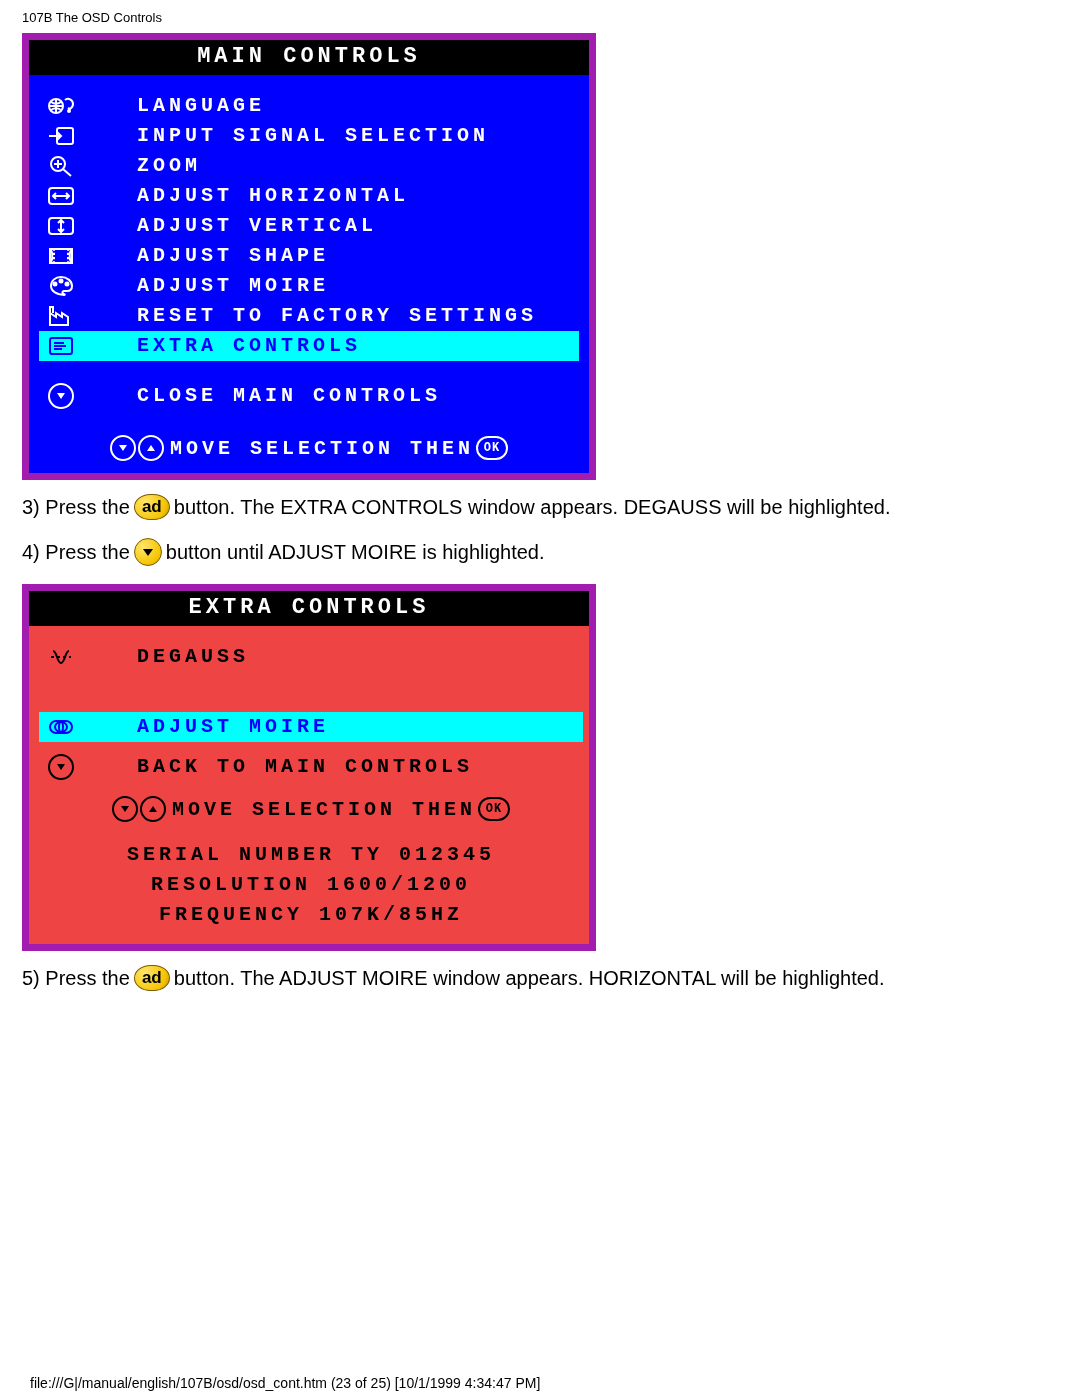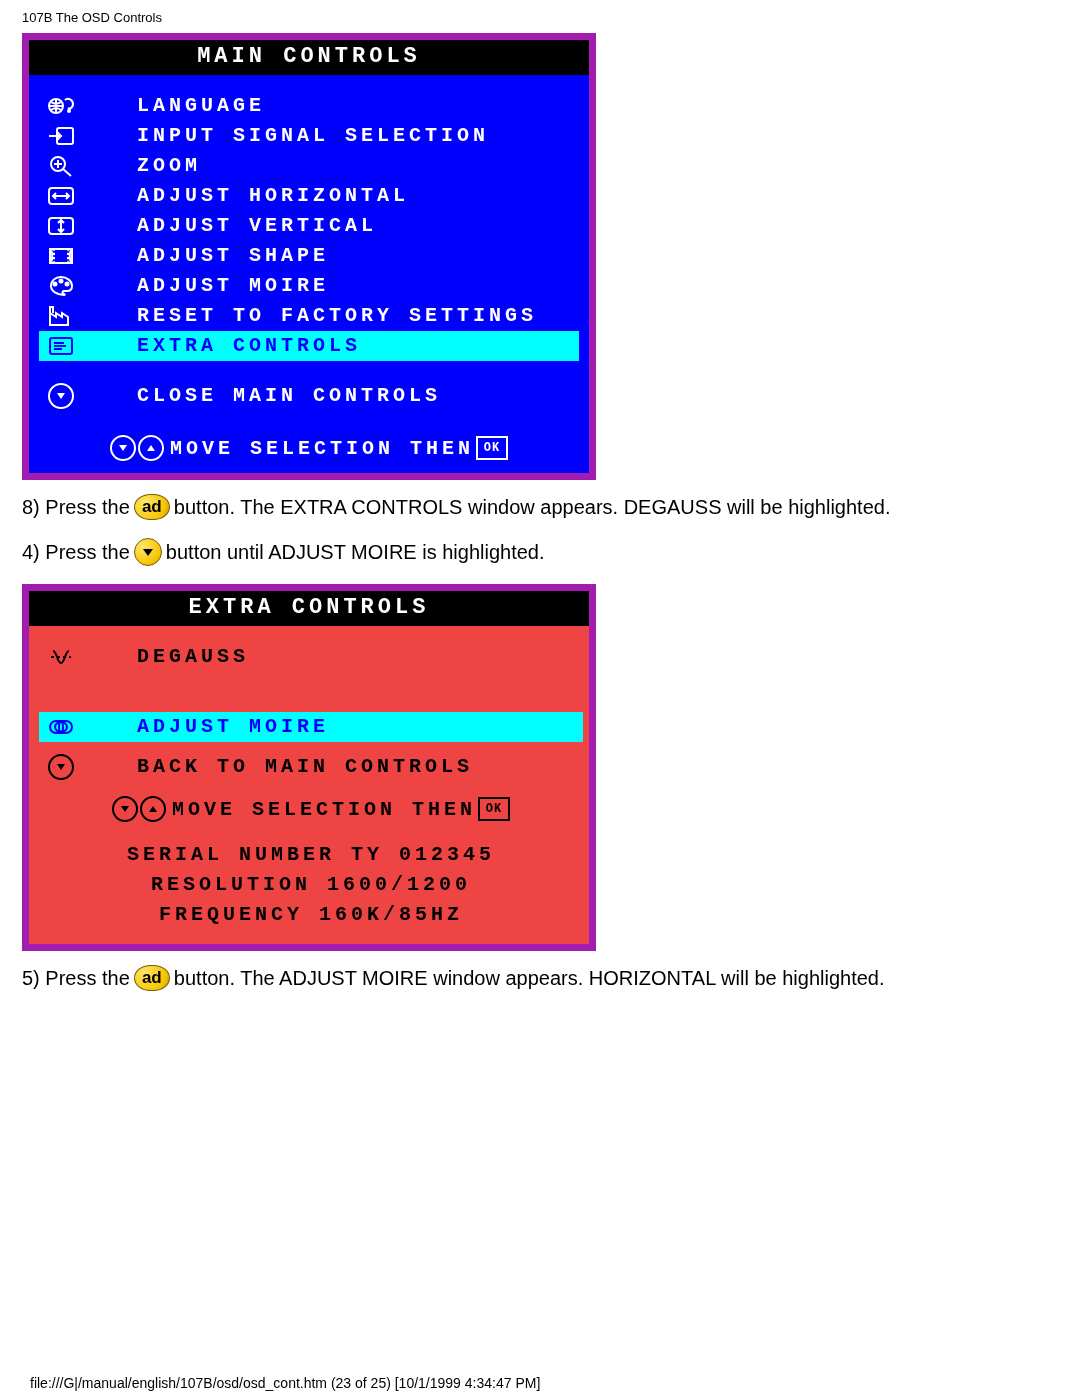--- a/index.html
+++ b/index.html
@@ -126,21 +126,21 @@
     padding: 4px 0 6px 22px;
     position: fixed;
     bottom: 0;
     left: 8px;
   }
   .ok-pictogram {
     display:inline-flex;
     align-items:center;
     justify-content:center;
     border:2px solid currentColor;
-    border-radius:0;
+    border-radius:12px;
     width:28px;
     height:20px;
     font-size:12px;
     letter-spacing:1px;
     margin-left:2px;
   }
   .updown-pictogram {
     display:inline-flex;
     gap:2px;
     margin-right:6px;
@@ -306,21 +306,21 @@
               </svg>
             </span>
         </span>
         <span>MOVE SELECTION THEN</span>
         <span class="ok-pictogram">OK</span>
       </div>
     </div>
   </div>
 
   <div class="instruction">
-    <span>8) Press the</span>
+    <span>3) Press the</span>
     <span class="btn-ok">ad</span>
     <span>button. The EXTRA CONTROLS window appears. DEGAUSS will be highlighted.</span>
   </div>
 
   <div class="instruction">
     <span>4) Press the</span>
     <span class="btn-down">
       <svg width="14" height="14" viewBox="0 0 14 14">
           <path d="M2 4l5 7 5-7z" fill="#000"></path>
         </svg>
@@ -387,21 +387,21 @@
         </span>
         <span>MOVE SELECTION THEN</span>
         <span class="ok-pictogram" style="border-color:#000;color:#000">OK</span>
       </div>
 
       <div class="spacer-row-sm"></div>
 
       <div class="info-block">
         <div>SERIAL NUMBER TY 012345</div>
         <div>RESOLUTION 1600/1200</div>
-        <div>FREQUENCY 160K/85HZ</div>
+        <div>FREQUENCY 107K/85HZ</div>
       </div>
     </div>
   </div>
 
   <div class="instruction">
     <span>5) Press the</span>
     <span class="btn-ok">ad</span>
     <span>button. The ADJUST MOIRE window appears. HORIZONTAL will be highlighted.</span>
   </div>
 

